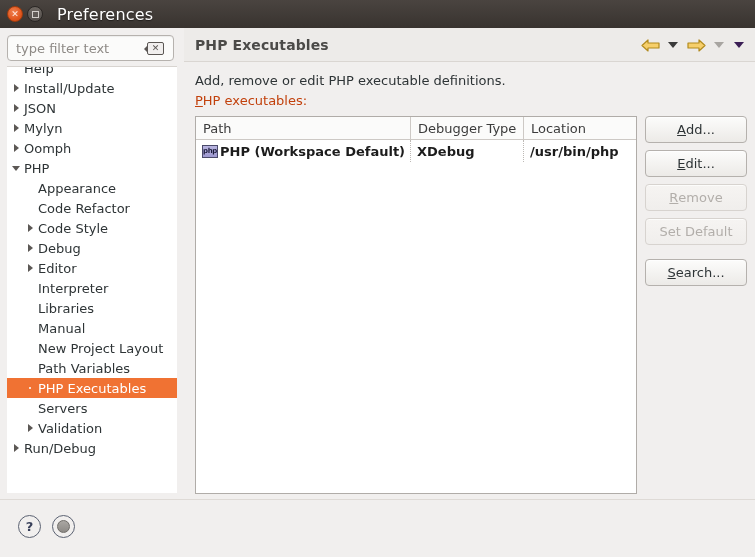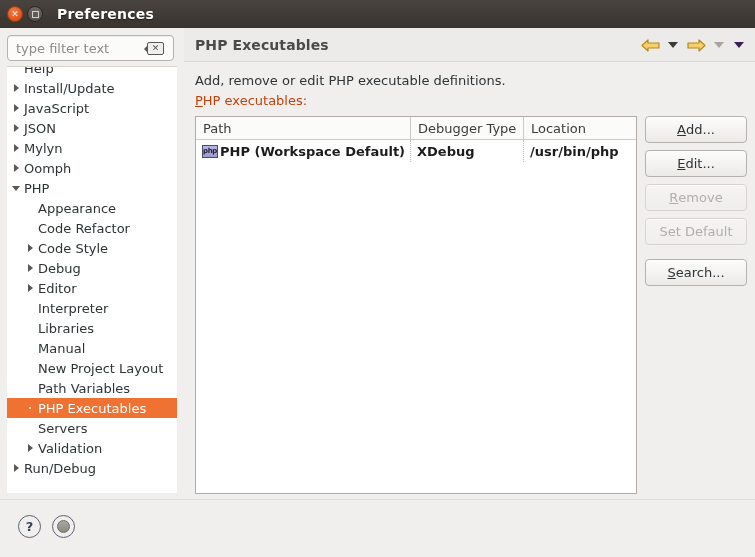--- a/index.html
+++ b/index.html
@@ -32,21 +32,21 @@
   .win-close .glyph { color: #ffe9e0; font-size: 9px; line-height: 1; font-weight: bold; }
   .win-max {
     background: linear-gradient(to bottom, #6d6762 0%, #55504c 100%);
     border: 1px solid #2a2624;
     margin-left: 4px;
   }
   .win-max .glyph {
     width: 7px; height: 7px; border: 1.5px solid #d4d0cc; background: transparent;
   }
   .titlebar-title {
-    color: #ffffff; font-weight: bold; font-size: 14px;
+    color: #ffffff; font-weight: normal; font-size: 16px;
     margin-left: 14px; letter-spacing: 0.2px;
     text-shadow: 0 1px 1px rgba(0,0,0,0.5);
   }
 
   
   .dialog-body {
     position: absolute; left: 0; top: 28px; width: 755px; height: 471px;
     background: #f1efee;
   }
 
@@ -270,25 +270,20 @@
       <div class="tree-inner" id="tree-inner">
           <div class="tree-row">
             <span style="width: 0px; flex: 0 0 auto;"></span>
             <span class="twisty"></span>
             <span class="tree-label">Help</span>
           </div>
           <div class="tree-row">
             <span style="width: 0px; flex: 0 0 auto;"></span>
             <span class="twisty collapsed"></span>
             <span class="tree-label">Install/Update</span>
-          </div>
-          <div class="tree-row">
-            <span style="width: 0px; flex: 0 0 auto;"></span>
-            <span class="twisty collapsed"></span>
-            <span class="tree-label">JavaScript</span>
           </div>
           <div class="tree-row">
             <span style="width: 0px; flex: 0 0 auto;"></span>
             <span class="twisty collapsed"></span>
             <span class="tree-label">JSON</span>
           </div>
           <div class="tree-row">
             <span style="width: 0px; flex: 0 0 auto;"></span>
             <span class="twisty collapsed"></span>
             <span class="tree-label">Mylyn</span>

